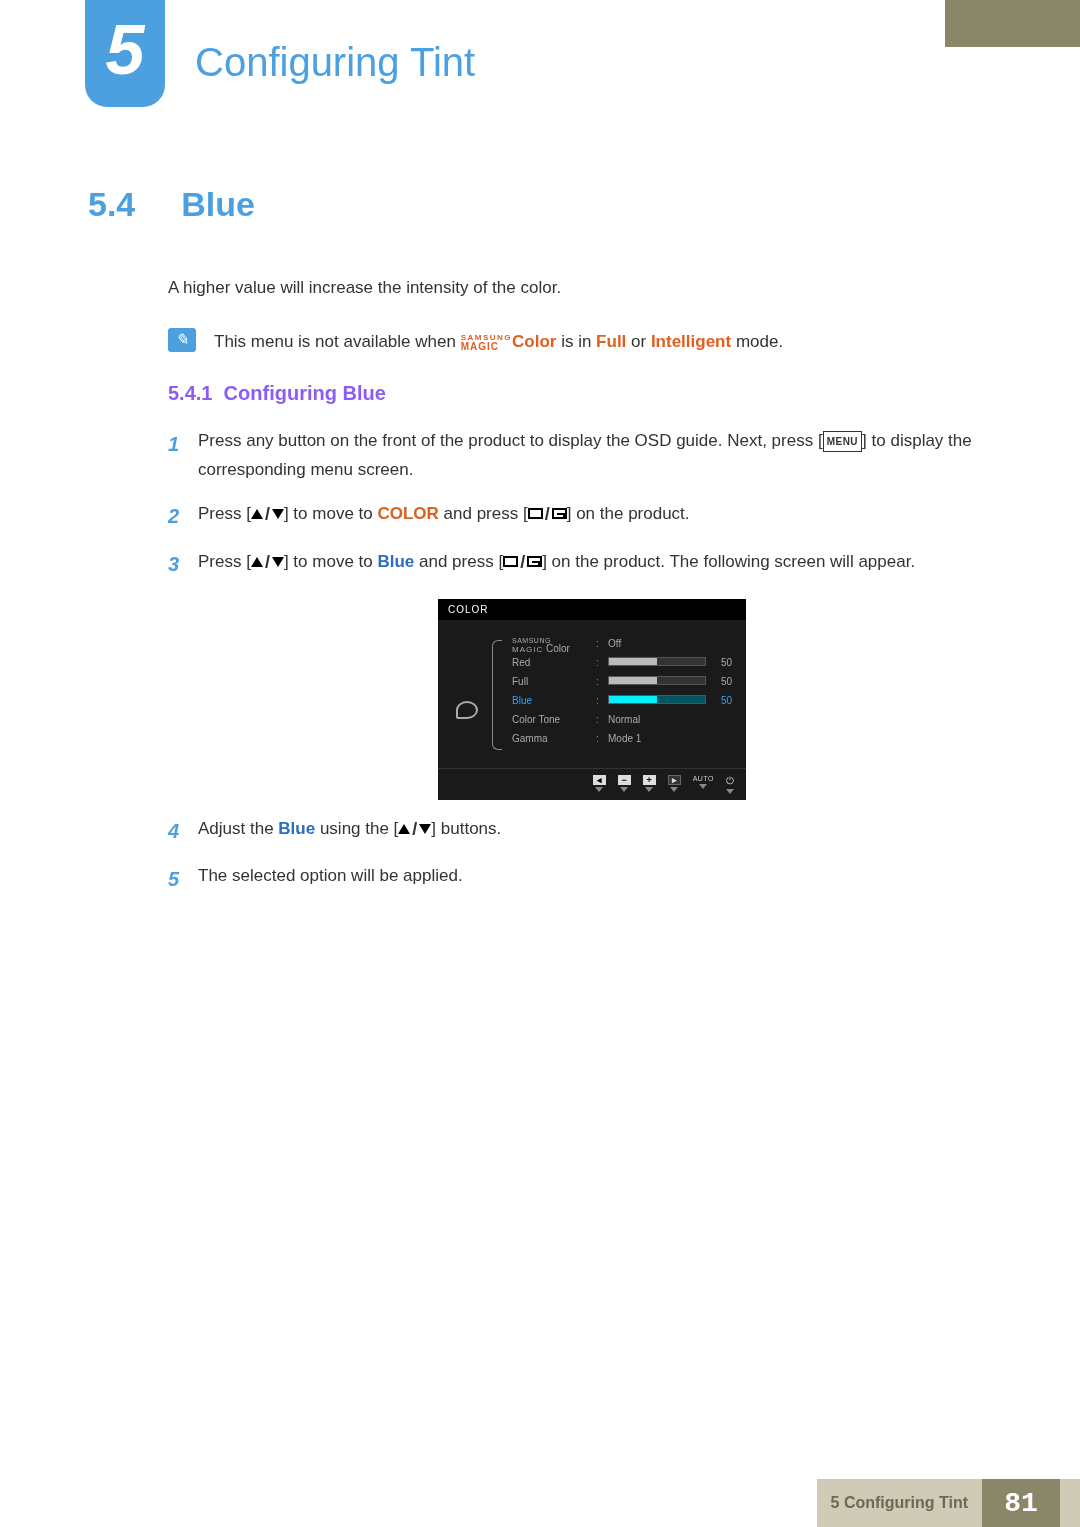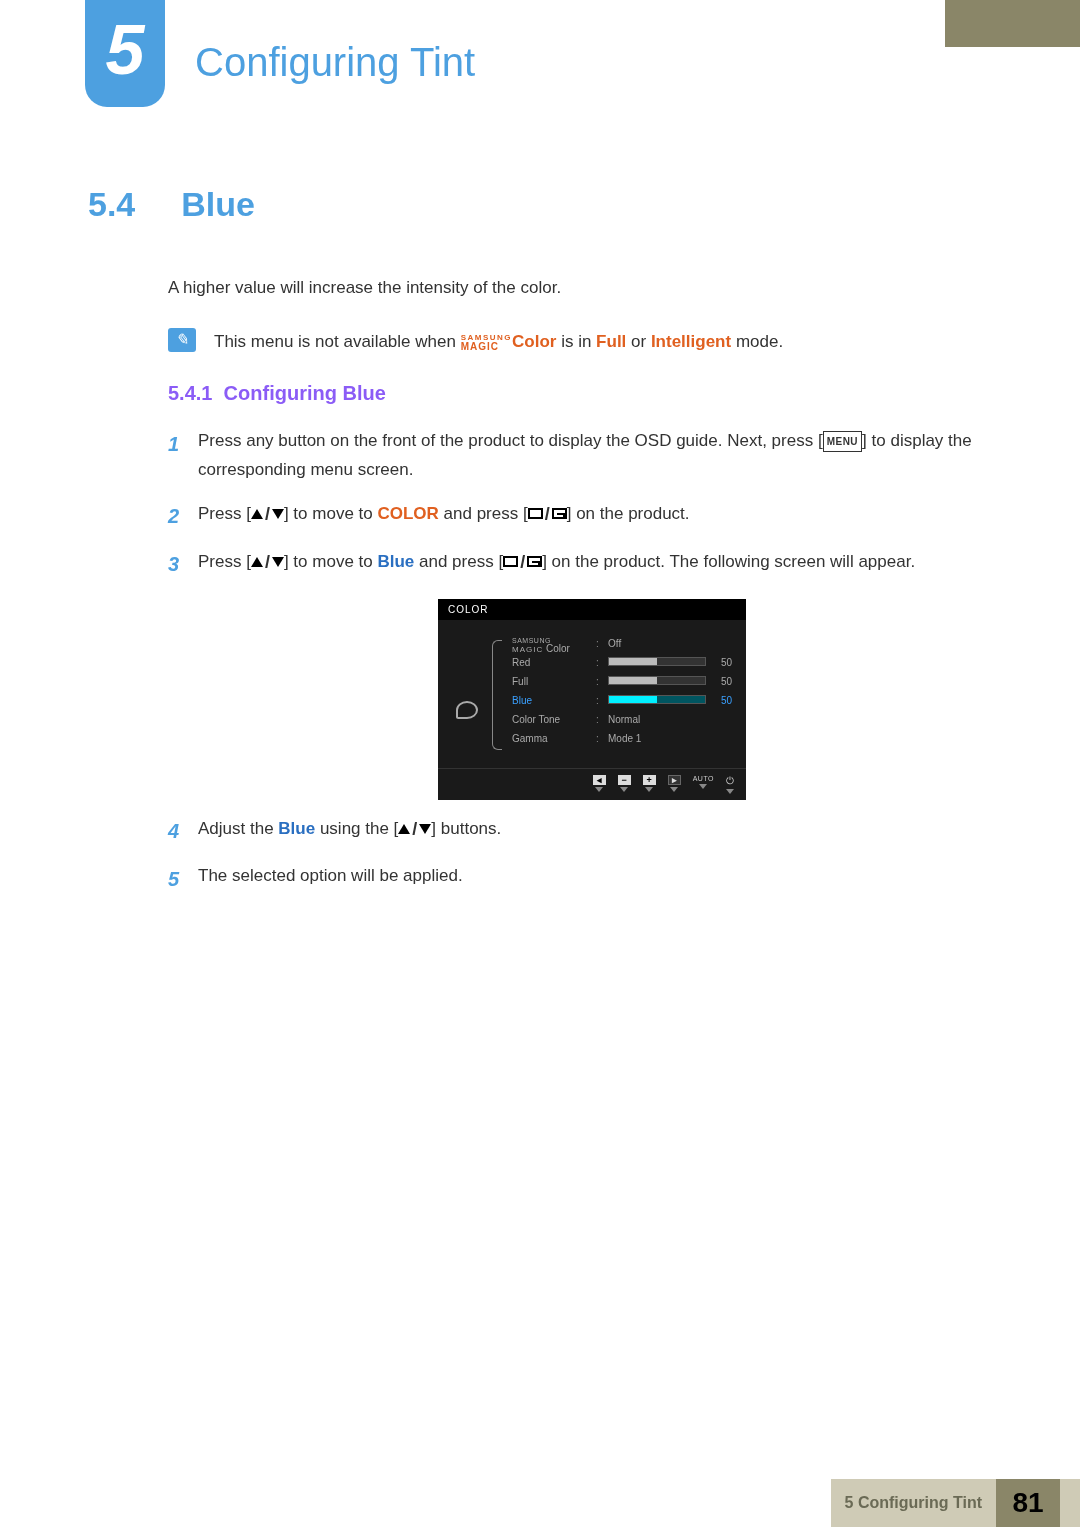--- a/index.html
+++ b/index.html
@@ -276,25 +276,25 @@
   .footer-label {
     background:#cfcbb6;
     color:#6a6a55;
     font-weight:bold;
     font-size:16px;
     display:flex;align-items:center;
     padding:0 14px;
   }
   .footer-page {
     background:#8a8668;
-    color:#000000;
+    color:#ffffff;
     font-size:28px;
     font-weight:bold;
-    width:64px;
-    display:flex;align-items:center;justify-content:center;
+    width:78px;
+    display:flex;align-items:center;justify-content:center;font-family:Liberation Mono, monospace;
   }
   .footer-pad {
     background:#cfcbb6;
     width:20px;
   }
 </style>
 </head>
 <body>
 
 <div class="top-bar"></div>

